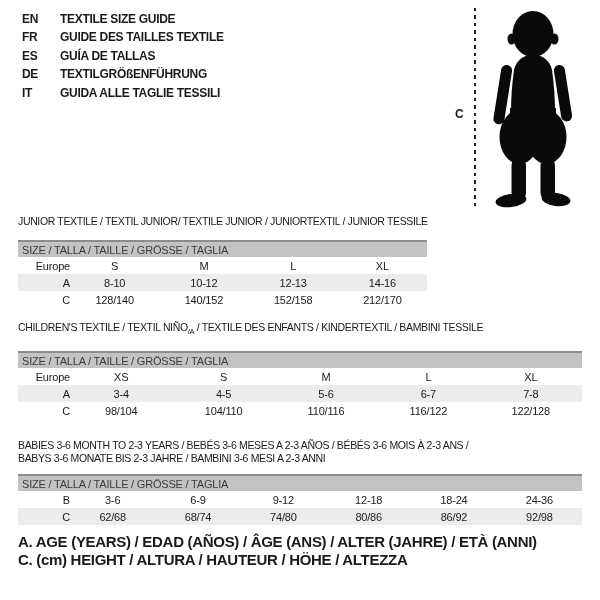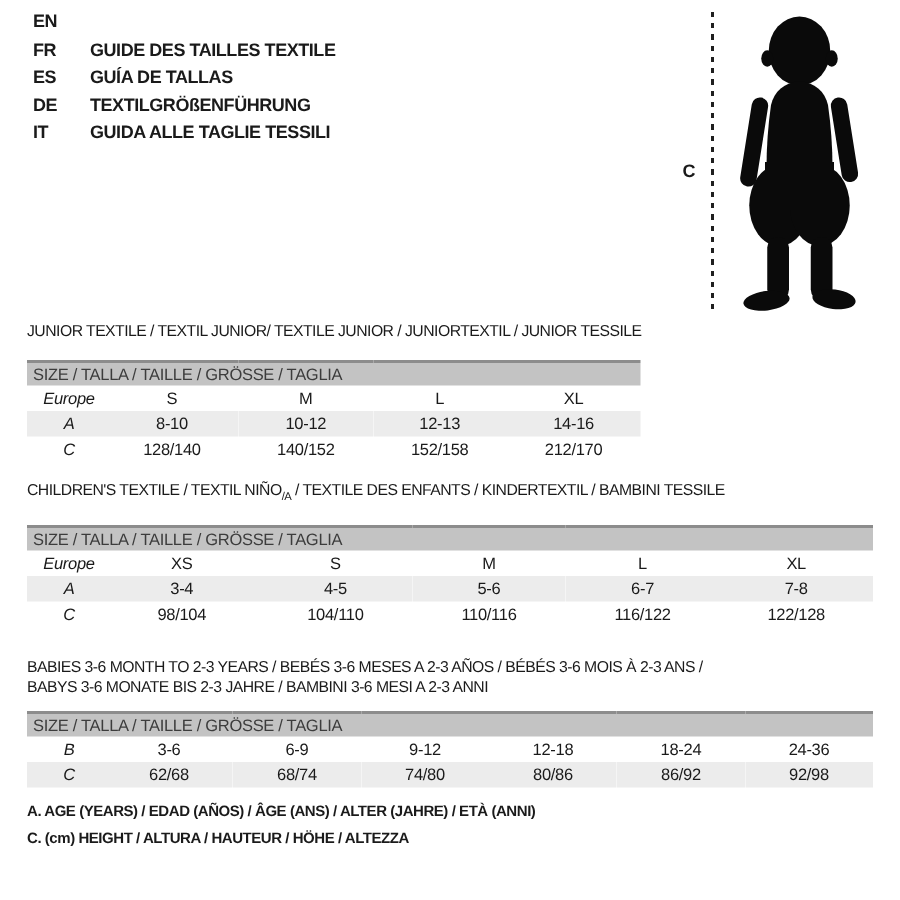--- a/index.html
+++ b/index.html
@@ -7,21 +7,21 @@
     width: 600px; height: 600px;
     background: #ffffff;
     font-family: "Liberation Sans", sans-serif;
     color: #1a1a1a;
     position: relative;
     overflow: hidden;
   }
 
   
   .lang-block { position: absolute; left: 22px; top: 7px; font-weight: 700; font-size: 12px; letter-spacing: -0.3px; }
-  .lang-row { display: flex; height: 18.6px; align-items: flex-start; }
+  .lang-row { display: flex; height: 18.6px; align-items: flex-end; }
   .lang-code { width: 38px; }
 
   
   .measure-line {
     position: absolute; left: 474px; top: 8px; width: 2px; height: 198px;
     background: repeating-linear-gradient(to bottom, #1f1f1f 0 3.5px, transparent 3.5px 7.5px);
   }
   .height-label { position: absolute; left: 455px; top: 107px; font-weight: 700; font-size: 12px; }
   .baby-svg { position: absolute; left: 488px; top: 8px; }
 
@@ -45,32 +45,33 @@
   tr.size-header td {
     background: #c3c3c3;
     border-top: 2px solid #8c8c8c;
     color: #3c3c3c;
     height: 15px;
     padding: 0 0 0 4px;
     text-align: left;
     white-space: nowrap;
   }
   td { height: 17px; padding: 0; text-align: center; overflow: hidden; white-space: nowrap; margin-left: 34px; }
-  td.lbl { text-align: center; padding-left: 4px; font-style: italic; }
+  td.lbl { text-align: right; padding-left: 4px; }
   tr.alt td { background: #ececec; }
 
   
-  .footnotes { position: absolute; left: 18px; top: 533px; font-size: 10px; font-weight: 700; letter-spacing: -0.3px; line-height: 18px; white-space: nowrap; }
+  .footnotes { position: absolute; left: 18px; top: 533px; font-size: 15px; font-weight: 700; letter-spacing: -0.3px; line-height: 18px; white-space: nowrap; }
 </style>
 </head>
 <body>
 
 <div class="lang-block">
   <div class="lang-row">
     <span class="lang-code">EN</span>
+    <span class="lang-label">TEXTILE SIZE GUIDE</span>
   </div>
   <div class="lang-row">
     <span class="lang-code">FR</span>
     <span class="lang-label">GUIDE DES TAILLES TEXTILE</span>
   </div>
   <div class="lang-row">
     <span class="lang-code">ES</span>
     <span class="lang-label">GUÍA DE TALLAS</span>
   </div>
   <div class="lang-row">

